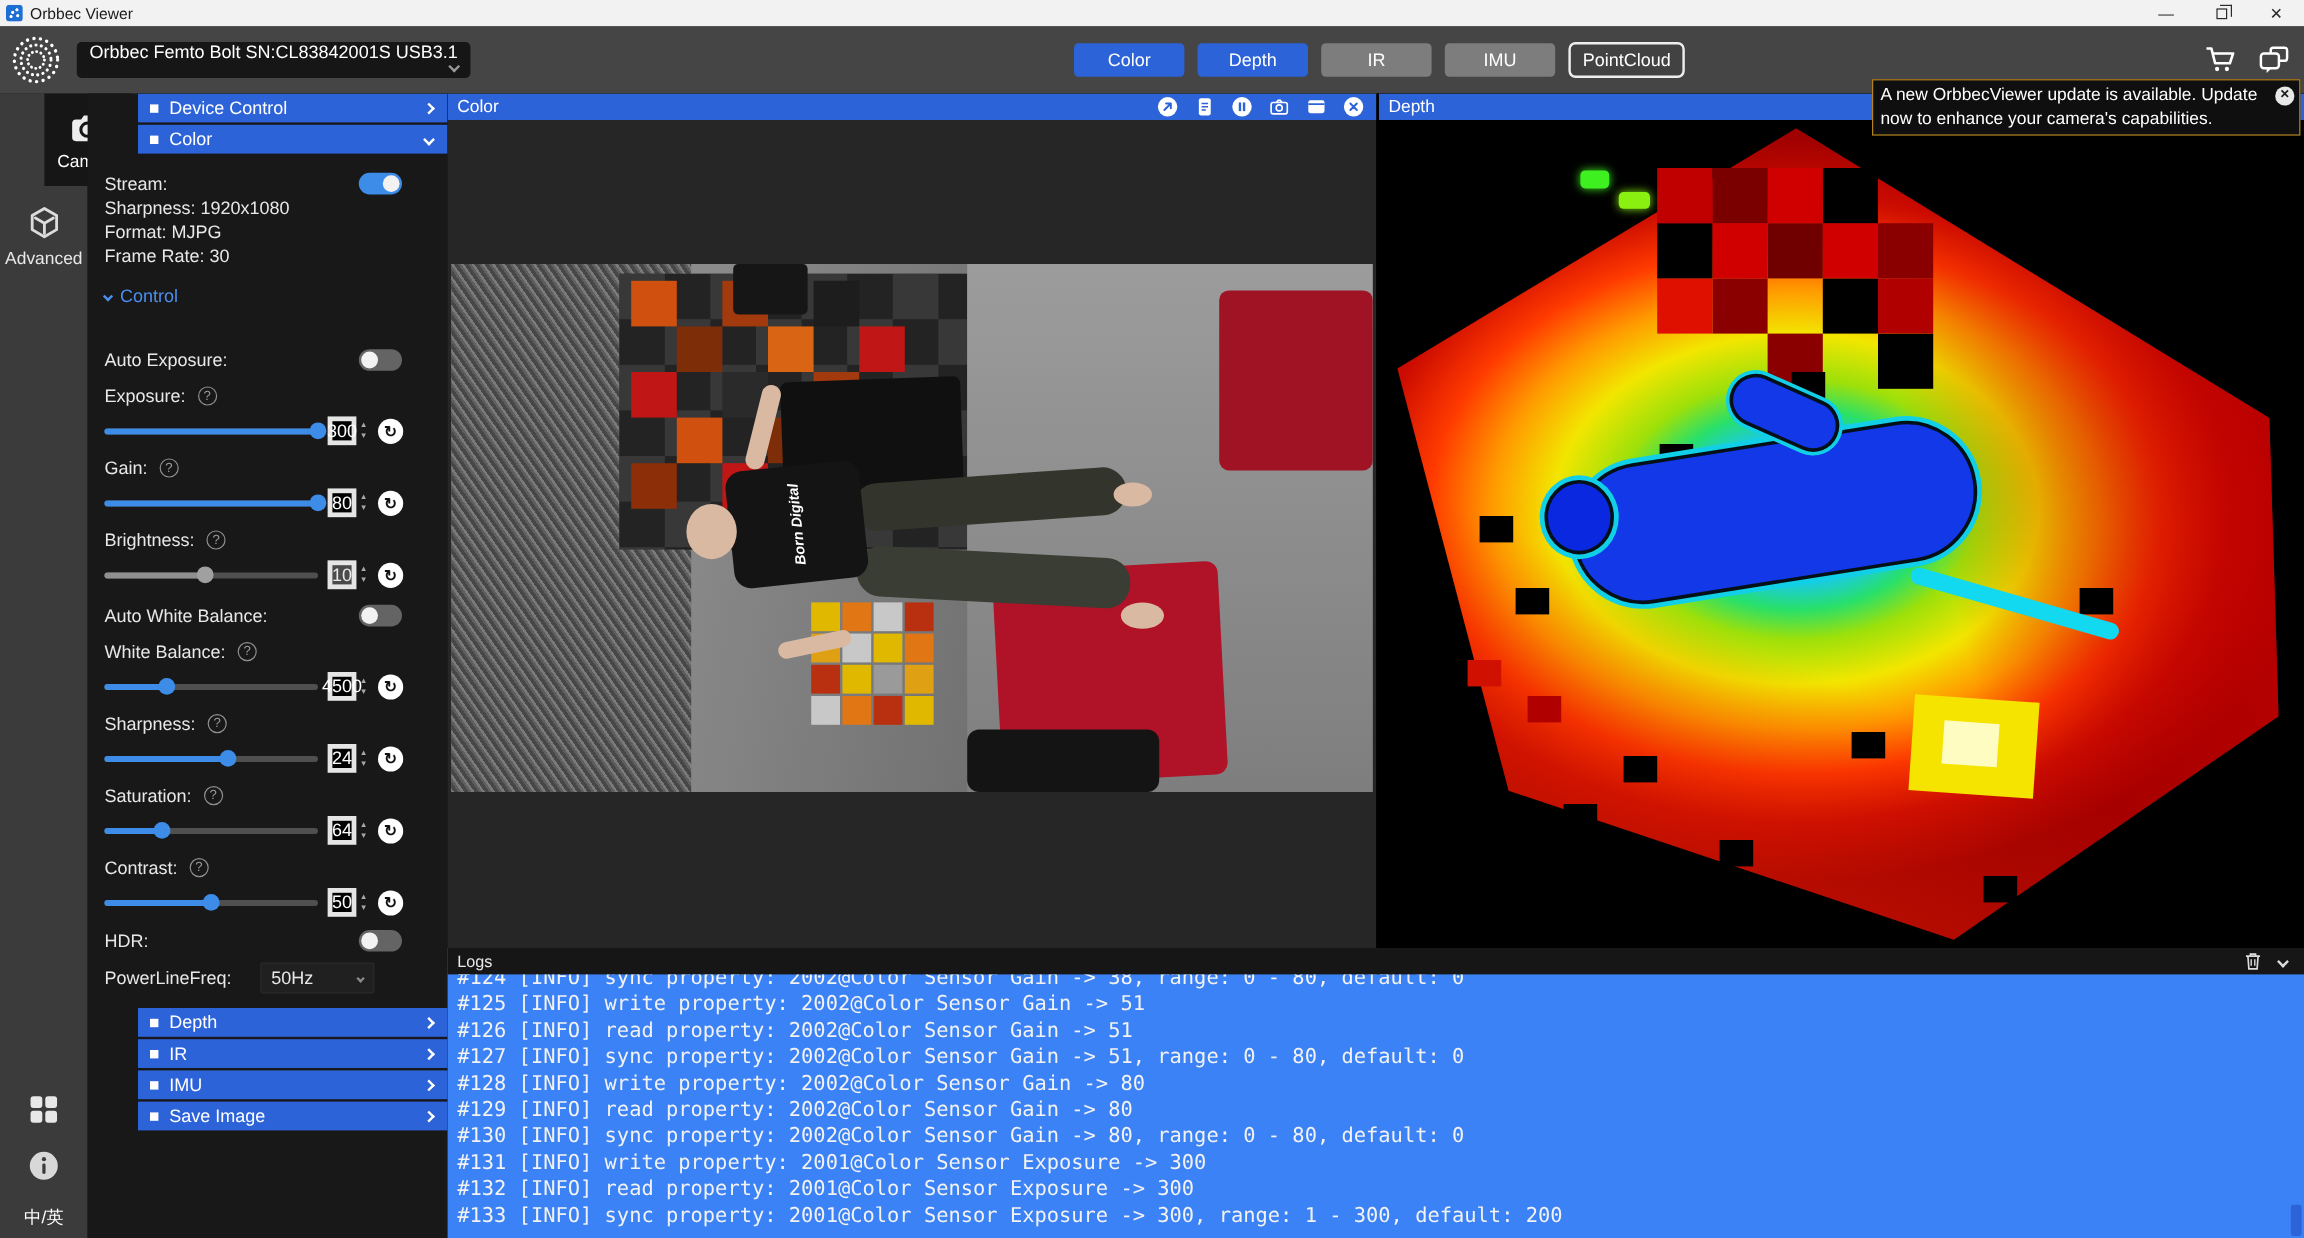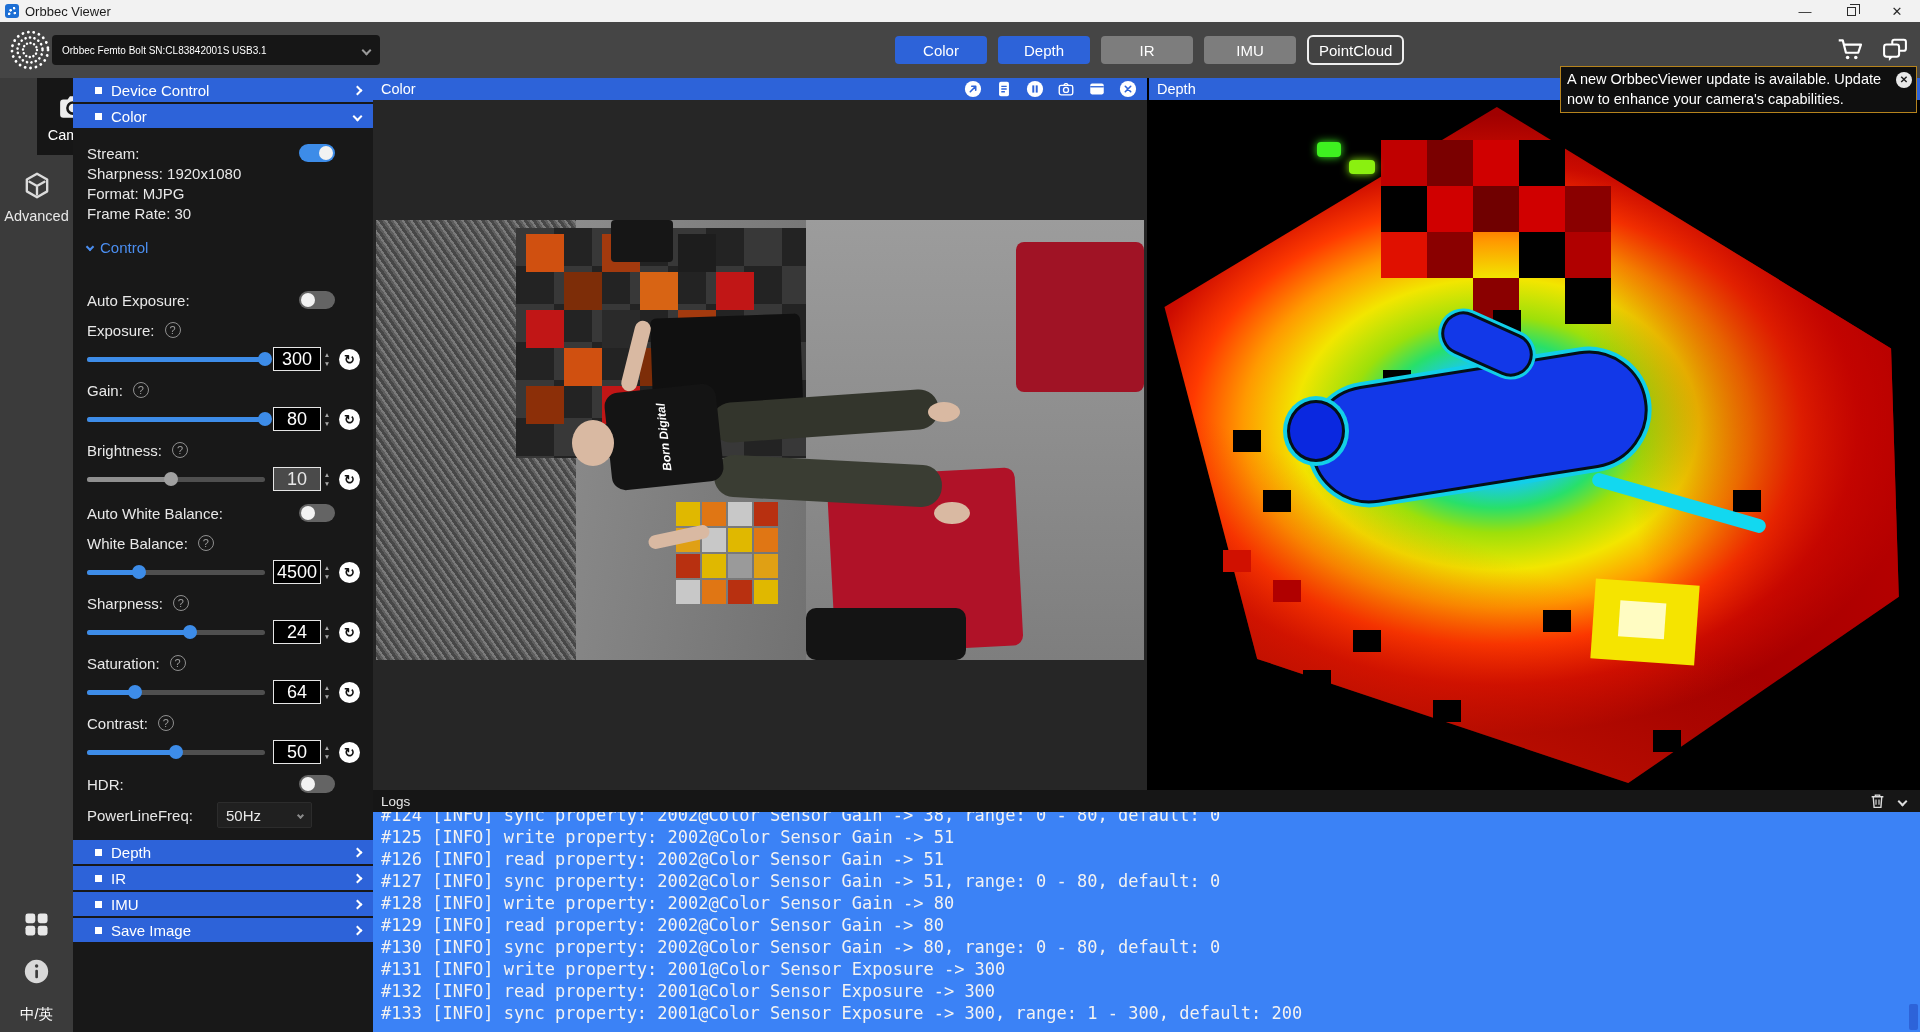--- a/index.html
+++ b/index.html
@@ -16,21 +16,21 @@
       radial-gradient(circle at 70% 65%, #fff 0 1px, transparent 1.6px); }
   .titlebar .wtitle { font-size:13px; color:#1b1b1b; }
   .wcontrols { margin-left:auto; display:flex; height:22px; }
   .wbtn { width:46px; height:22px; display:flex; align-items:center; justify-content:center; color:#2b2b2b; font-size:13px; }
   .restore-glyph { position:relative; width:9px; height:9px; border:1px solid #2b2b2b; background:transparent; }
   .restore-glyph::before { content:''; position:absolute; left:2px; top:-4px; width:9px; height:9px; border:1px solid #2b2b2b; border-left:none; border-bottom:none; }
 
   
   .toolbar { position:absolute; left:0; top:22px; width:1920px; height:56px; background:#454545; display:flex; align-items:center; }
   .logo { width:44px; height:44px; margin-left:8px; flex:0 0 auto; }
-  .device-select { width:328px; height:30px; background:#161616; border-radius:4px; color:#fff; font-size:10px; display:flex; align-items:center; padding:0 10px; }
+  .device-select { margin-left:12px; width:328px; height:30px; background:#161616; border-radius:4px; color:#fff; font-size:15px; display:flex; align-items:center; padding:0 10px;flex-direction:column; }
   .device-select .chev { margin-left:auto; color:#9a9a9a; }
   .modes { position:absolute; left:895px; top:0; height:56px; display:flex; align-items:center; gap:11px; }
   .mode { min-width:92px; height:28px; border-radius:4px; display:flex; align-items:center; justify-content:center; color:#fff; font-size:15px; padding:0 10px; }
   .mode.active { background:#2d63d9; }
   .mode.inactive { background:#7d7d7d; }
   .mode.outlined { background:#424242; border:2px solid #efefef; border-radius:6px; height:30px; }
   .toolbar-right { margin-left:auto; margin-right:10px; display:flex; align-items:center; gap:14px; }
 
   
   .chev { display:inline-block; width:7px; height:7px; border-right:2px solid currentColor; border-bottom:2px solid currentColor; }
@@ -40,42 +40,42 @@
   .help::after { content:"?"; }
 
   
   .sidebar { position:absolute; left:0; top:78px; width:73px; height:954px; background:#3b3b3b; }
   .side-item { width:73px; padding:16px 0 12px 0; display:flex; flex-direction:column; align-items:center; gap:7px; color:#e8e8e8; font-size:14.5px; }
   .side-item.active { background:#161616; color:#fff;margin-left:37px; }
   .side-bottom { position:absolute; left:0; bottom:8px; width:73px; display:flex; flex-direction:column; align-items:center; gap:20px; color:#fff; font-size:14.5px; }
 
   
   .left-panel { position:absolute; left:73px; top:78px; width:300px; height:954px; background:#181818; overflow:hidden; }
-  .sec-header { position:relative; height:24px; background:#2d63d9; color:#fff; font-size:15px; display:flex; align-items:center; padding-left:22px; margin-bottom:2px; }
+  .sec-header { position:relative; height:24px; background:#2d63d9; color:#fff; font-size:15px; display:flex; align-items:center; padding-left:10px; margin-bottom:2px;margin-left:42px; }
   .sec-header .bullet { width:7px; height:7px; background:#fff; margin-right:9px; }
   .sec-header .chev { position:absolute; right:12px; color:#fff; }
   .panel-body { padding:12px 0 0 14px; color:#e8e8e8; font-size:15px; }
   .row { position:relative; height:22px; display:flex; align-items:center; }
   .info-line { line-height:20px; }
   .group-title { margin-top:13px; color:#4b8ef0; display:flex; align-items:center; gap:7px; height:20px; }
   .group-title .chev { border-color:#4b8ef0; width:6px; height:6px; }
   .toggle { position:absolute; left:212px; width:36px; height:18px; border-radius:9px; }
   .toggle.on  { background:#3d8ce8; }
   .toggle.off { background:#646464; }
   .toggle .tknob { position:absolute; top:2px; width:14px; height:14px; border-radius:50%; background:#f2f2f2; }
   .toggle.on .tknob { right:2px; }
   .toggle.off .tknob { left:2px; }
   .ctl { margin-top:9px; }
   .ctl-label-row { display:flex; align-items:center; height:20px; }
   .ctl-slider-row { margin-top:7px; display:flex; align-items:center; height:24px; }
   .slider { position:relative; width:178px; height:14px; flex:0 0 auto; }
   .slider .track { position:absolute; left:0; right:0; top:5px; height:5px; background:#4f4f4f; border-radius:3px; }
   .slider .fill  { position:absolute; left:0; top:5px; height:5px; background:#3d8ce8; border-radius:3px; }
   .slider .knob  { position:absolute; top:0; width:14px; height:14px; margin-left:-7px; border-radius:50%; background:#3d8ce8; }
-  .valbox { margin-left:8px; width:48px; height:24px; background:#000; border:1px solid #e5e5e5; color:#fff; font-size:18px; display:flex; align-items:center; justify-content:center; }
+  .valbox { margin-left:8px; width:24px; height:24px; background:#000; border:4px solid #e5e5e5; color:#fff; font-size:15px; display:flex; align-items:center; justify-content:center; }
   .spin { width:12px; display:flex; flex-direction:column; align-items:center; color:#a8a8a8; font-size:6.5px; line-height:1.2; gap:1px; }
   .reset { margin-left:6px; width:21px; height:21px; border-radius:50%; background:#fff; color:#111; display:flex; align-items:center; justify-content:center; font-size:13px; font-weight:bold; }
   .ctl.disabled .fill { background:#8f8f8f; }
   .ctl.disabled .knob { background:#a0a0a0; }
   .ctl.disabled .valbox { background:#4a4a4a; color:#e8e8e8; }
   .plf-row { margin-top:7px; position:relative; height:26px; display:flex; align-items:center; }
   .plf-select { position:absolute; left:130px; width:95px; height:26px; background:#202020; border:1px solid #2c2c2c; border-radius:2px; color:#e8e8e8; display:flex; align-items:center; padding:0 8px; }
   .plf-select .chev { margin-left:auto; color:#8a8a8a; width:5px; height:5px; }
   .collapsed-list { margin-top:12px; }
 

